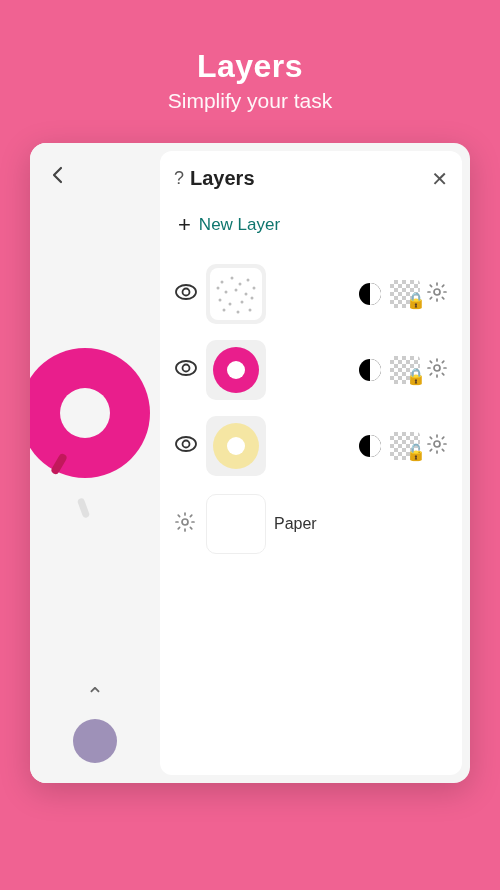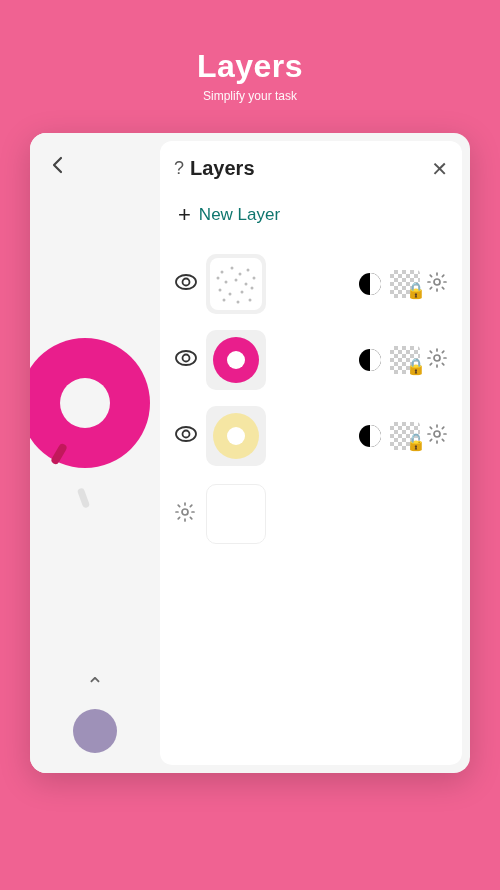--- a/index.html
+++ b/index.html
@@ -20,21 +20,21 @@
       text-align: center;
       padding: 48px 20px 20px;
       color: white;
     }
     .header-title {
       font-size: 32px;
       font-weight: 800;
       letter-spacing: 0.5px;
     }
     .header-subtitle {
-      font-size: 12px;
+      font-size: 21px;
       font-weight: 400;
       opacity: 0.95;
       margin-top: 4px;
     }
 
     .app-container {
       width: 440px;
       height: 640px;
       background: #f5f5f5;
       border-radius: 16px;
@@ -488,16 +488,17 @@
     </div>
 
     <div class="paper-layer">
       <span class="gear-icon" style="margin-right:2px;">
         <svg width="22" height="22" viewBox="0 0 22 22" fill="none">
           <circle cx="11" cy="11" r="3" stroke="#888" stroke-width="1.7"></circle>
           <path d="M11 2v2M11 18v2M2 11h2M18 11h2M4.22 4.22l1.42 1.42M16.36 16.36l1.42 1.42M4.22 17.78l1.42-1.42M16.36 5.64l1.42-1.42" stroke="#888" stroke-width="1.7" stroke-linecap="round"></path>
         </svg>
       </span>
       <div class="paper-thumb"></div>
+      <span class="paper-label">Paper</span>
     </div>
 
   </div>
 </div>
 
 </body></html>

